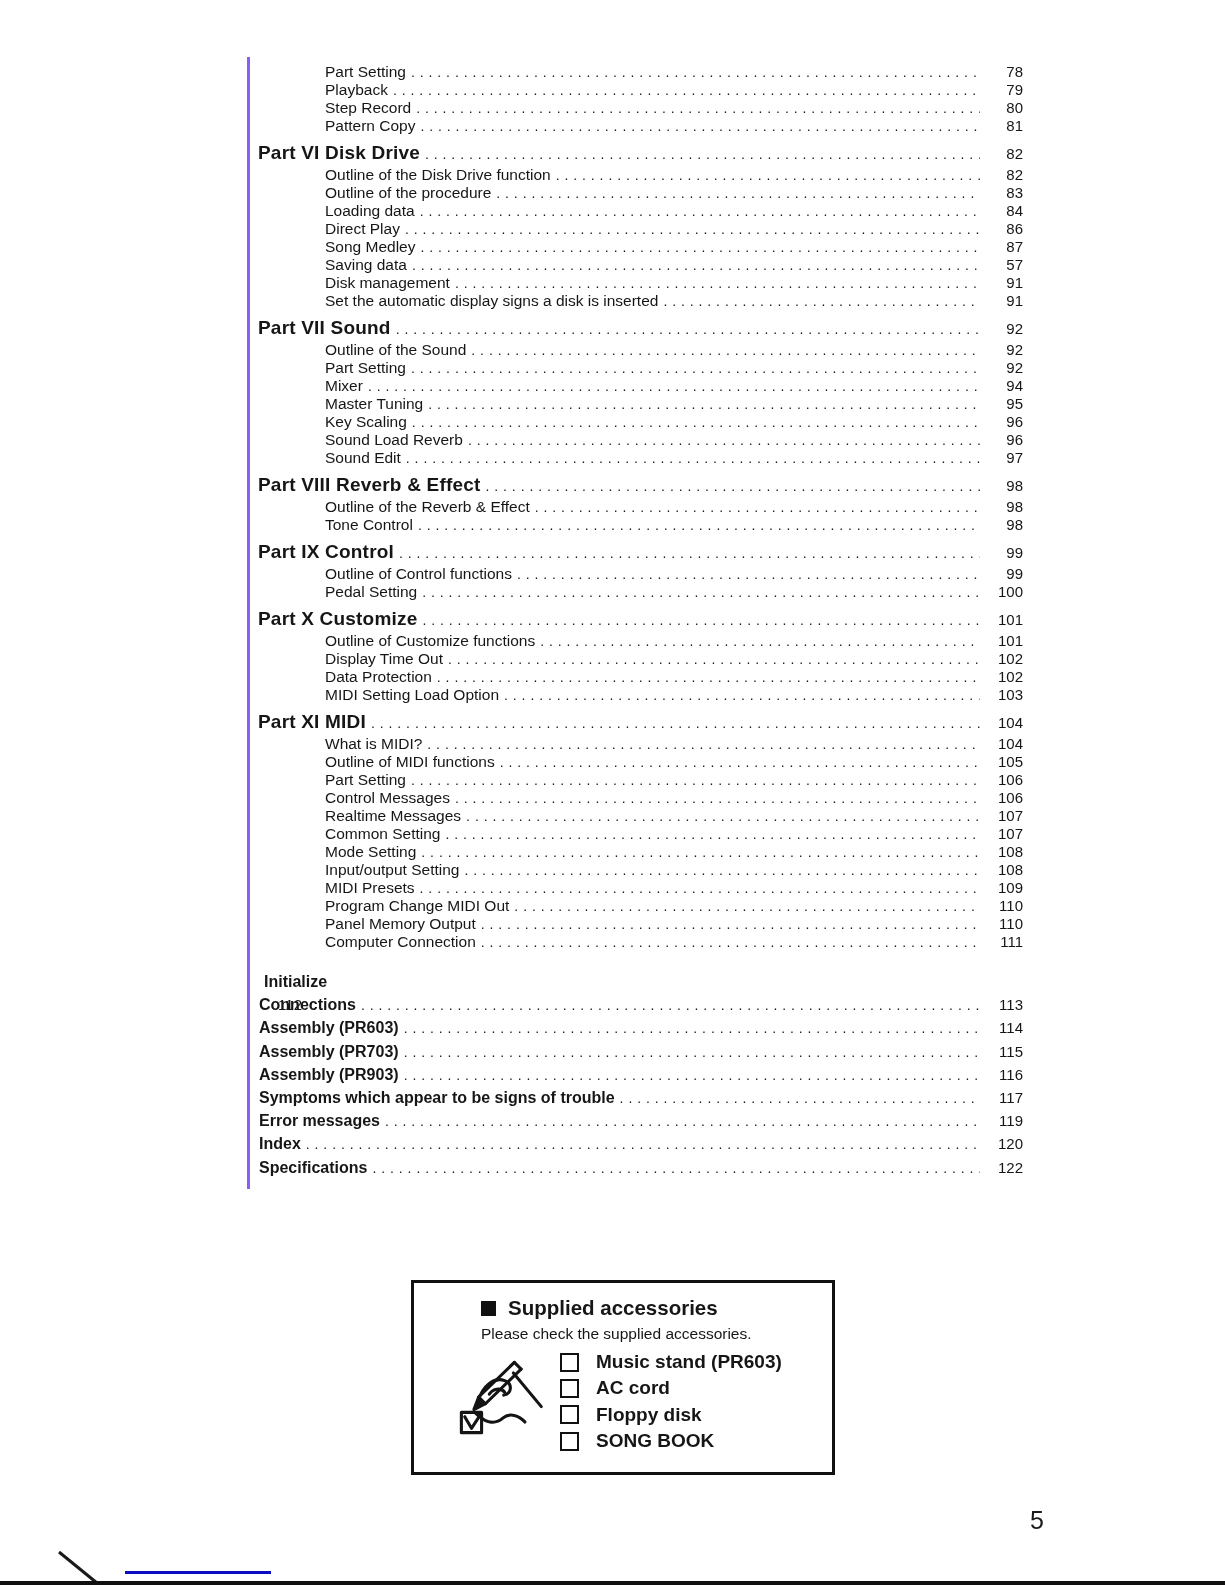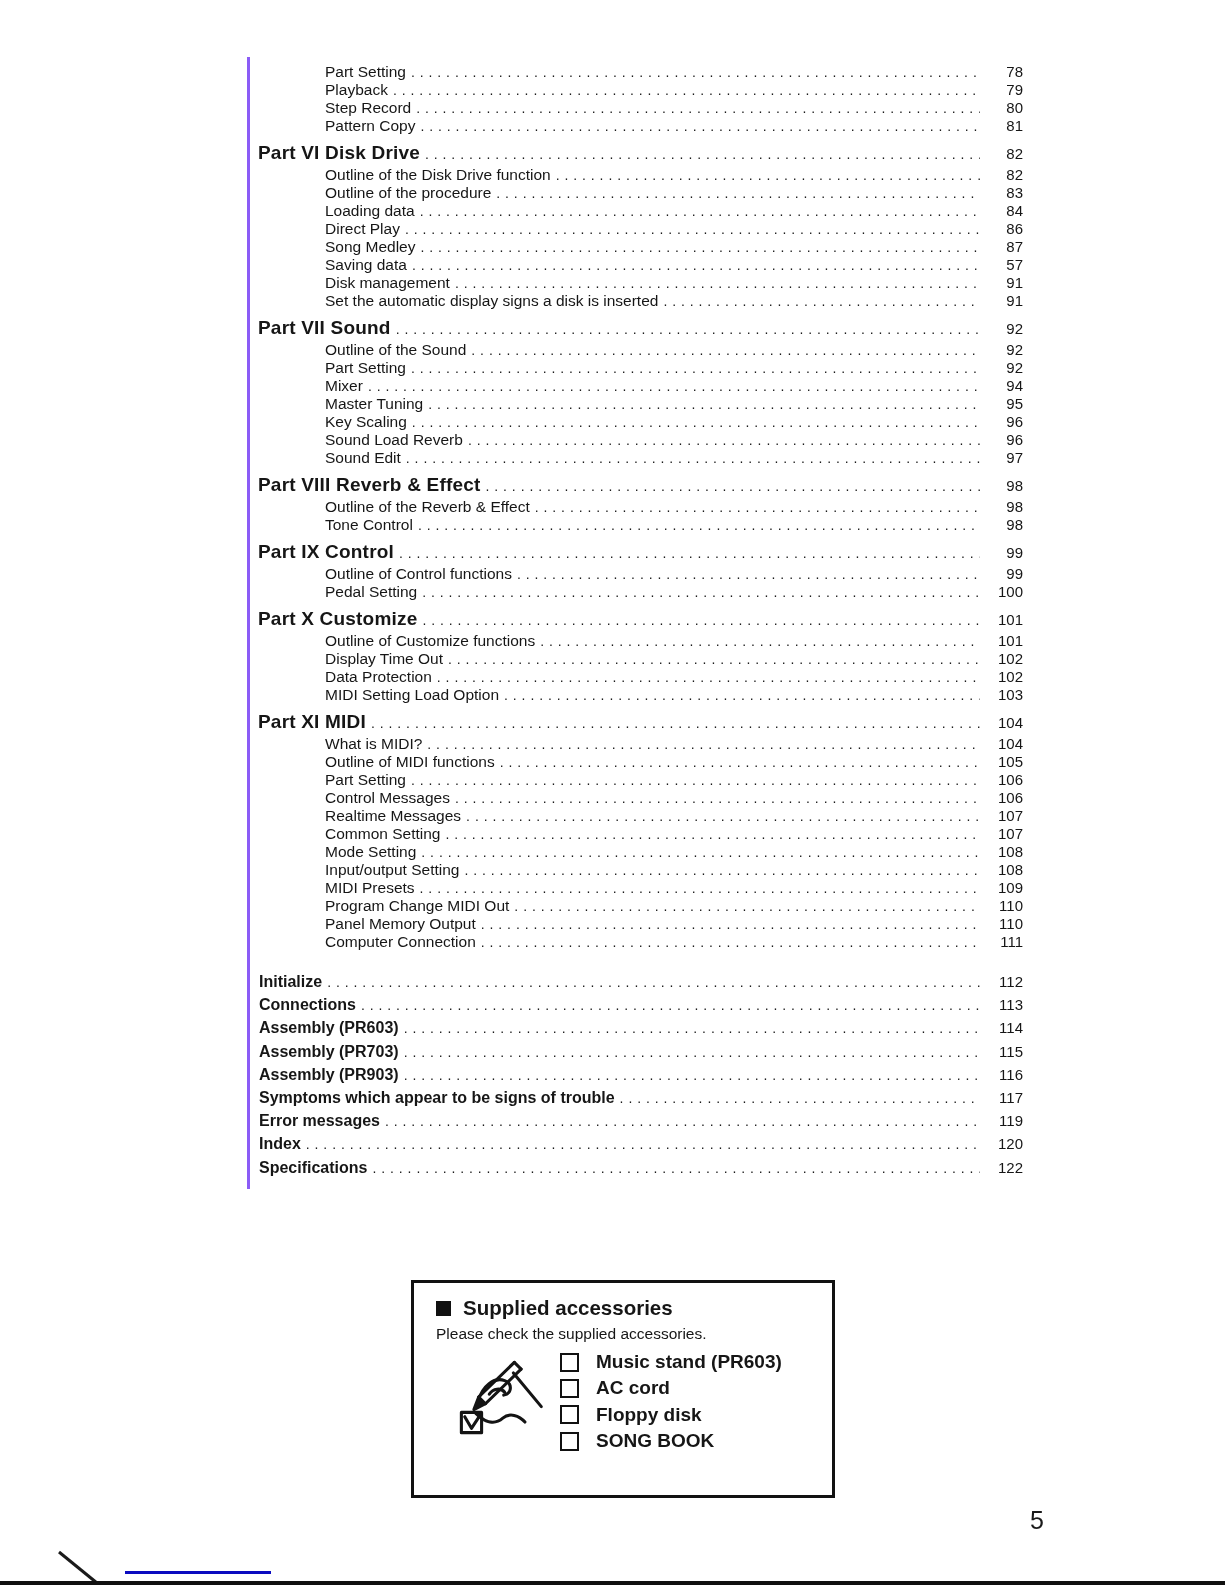--- a/index.html
+++ b/index.html
@@ -14,31 +14,31 @@
     border-left:3px solid #8b5cf6;
     padding:6px 0 10px 0;box-sizing:border-box;
   }
   .trow{display:flex;align-items:baseline;}
   .trow .label{white-space:nowrap;}
   .trow.sub{padding-left:75px;font-size:15.5px;line-height:18px;height:18px;}
   .trow.part{padding-left:8px;font-size:19px;line-height:23px;height:23px;margin-top:6px;margin-bottom:2px;}
   .trow.part .label{font-weight:700;letter-spacing:.2px;}
   .trow.top{padding-left:9px;font-size:16px;line-height:23.2px;height:23.2px;}
   .trow.top .label{font-weight:700;}
-  .trow.gap{margin-top:19px;}
+  .trow.gap{margin-top:19px;flex-direction:column;}
   .dots{
     flex:1 1 auto;overflow:hidden;white-space:nowrap;margin:0 5px;
     font-size:14px;font-weight:400;letter-spacing:.5px;color:#1b1b1b;
   }
   .pnum{flex:0 0 auto;width:38px;text-align:right;font-size:15px;font-weight:400;}
 
   
   .accbox{
-    position:absolute;left:411px;top:1280px;width:424px;height:218px;
-    border:3px solid #111;box-sizing:border-box;background:#fff;
+    position:absolute;left:411px;top:1280px;width:424px;height:195px;
+    border:3px solid #111;box-sizing:border-box;background:#fff;padding-left:45px;
   }
   .acc-title{margin:13px 0 0 22px;font-size:20.5px;font-weight:700;display:flex;align-items:center;}
   .sq{display:inline-block;width:15px;height:15px;background:#111;margin-right:12px;flex:0 0 auto;}
   .acc-sub{margin:5px 0 0 22px;font-size:15.5px;}
   .acc-icon{position:absolute;left:20px;top:62px;}
   .acc-list{position:absolute;left:146px;top:66px;}
   .acc-item{display:flex;align-items:center;height:26.3px;}
   .cbox{display:inline-block;width:19px;height:19px;border:2.5px solid #111;box-sizing:border-box;margin-right:17px;flex:0 0 auto;}
   .acc-label{font-size:19px;font-weight:700;white-space:nowrap;}
 

